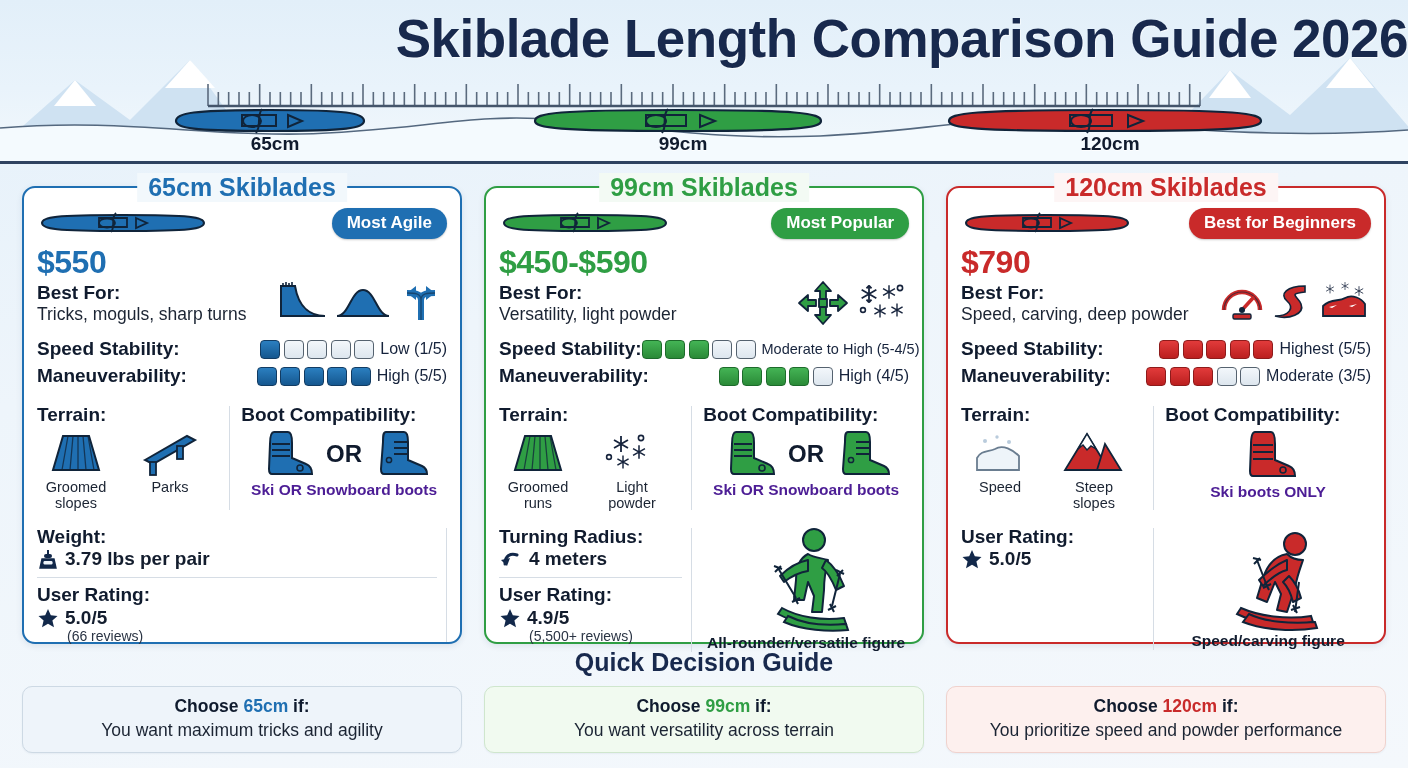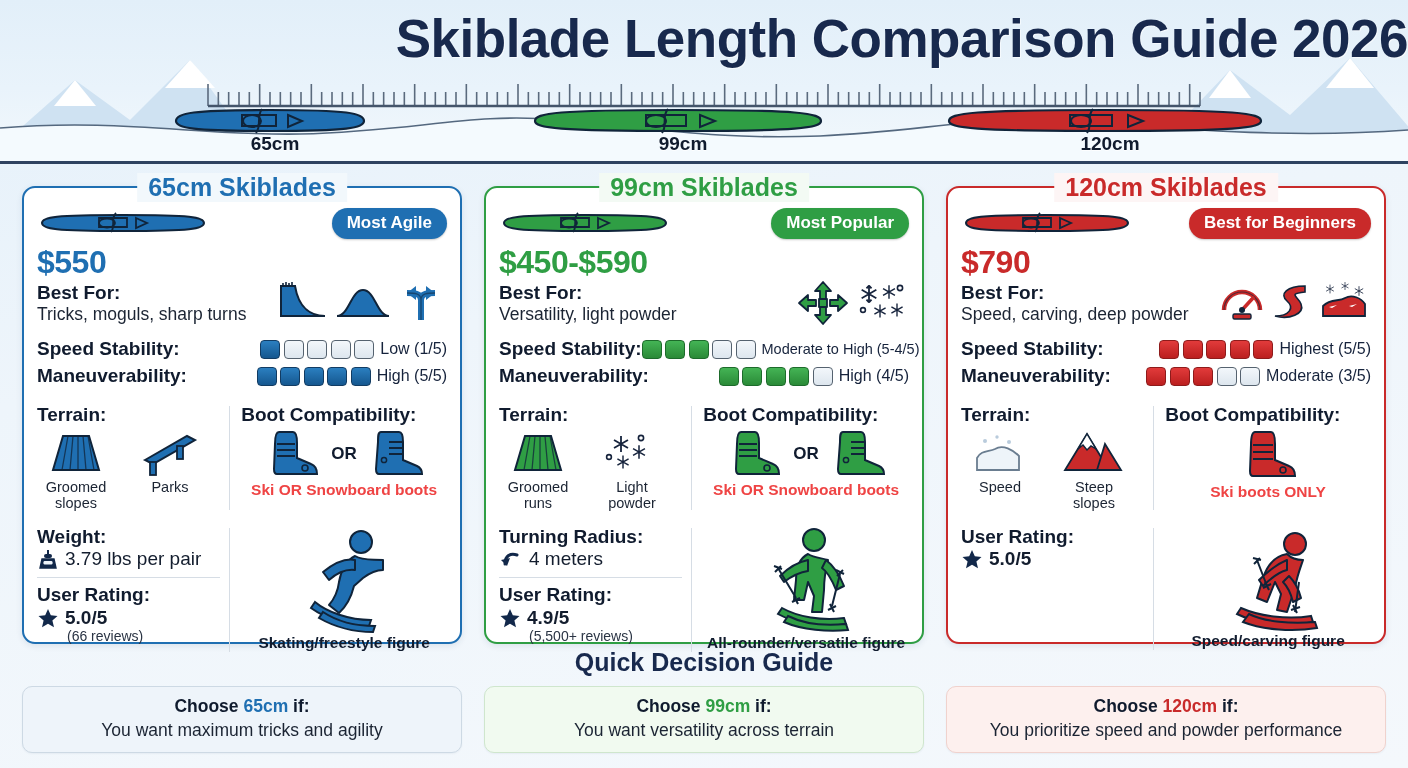--- a/index.html
+++ b/index.html
@@ -135,25 +135,25 @@
   .panel { display:flex; flex: 0 0 auto; }
   .panel > .col-l { flex: 1 1 47%; padding-right:9px; }
   .panel > .vline { width:1px; background:#d6dde5; margin: 2px 0; }
   .panel > .col-r { flex: 1 1 53%; padding-left:11px; display:flex; flex-direction:column; }
 
   .terr-row { display:flex; gap:16px; margin-top:4px; justify-content:flex-start; }
   .terr-item { text-align:center; width: 78px; }
   .terr-cap { font-size:14.5px; color:#1b2433; line-height:1.08; margin-top:2px; }
 
   .boots-row { display:flex; align-items:center; justify-content:center; gap:10px; margin-top:2px; }
-  .or-txt { font-size:17px; font-weight:bold; color:#101b2e; }
-  .boot-cap { font-size:15.5px; font-weight:bold; color:#ef4444; text-align:center; margin-top:1px; }
+  .or-txt { font-size:24px; font-weight:bold; color:#101b2e; }
+  .boot-cap { font-size:15.5px; font-weight:bold; color:#4c1d95; text-align:center; margin-top:1px; }
 
   .stat-line { display:flex; align-items:center; gap:6px; }
-  .stat-val { font-size:19px; color:#131d2e; }
+  .stat-val { font-size:19px; color:#131d2e;font-weight:bold; }
   .stat-val.b { font-weight:bold; }
   .sub { font-size:14px; color:#2a3444; margin-left:30px; line-height:1.1; }
 
   .fig-cap { font-size:15.5px; font-weight:bold; color:#101b2e; text-align:center; margin-top:auto; padding-bottom:2px; }
   .fig-wrap { flex:1 1 auto; display:flex; align-items:center; justify-content:center; }
 
   
   .qd-title {
     text-align:center;
     font-size: 25px;
@@ -468,36 +468,20 @@
         <div class="lbl">User Rating:</div>
         <div class="stat-line">
           <svg width="22" height="22" viewBox="0 0 22 22">
             <polygon points="11,2 13.8,8.3 20.5,9 15.4,13.5 17,20.2 11,16.7 5,20.2 6.6,13.5 1.5,9 8.2,8.3" fill="#12284a"></polygon>
           </svg>
           <div class="stat-val b">5.0/5</div>
         </div>
         <div class="sub">(66 reviews)</div>
       </div>
       <div class="vline"></div>
-      <div class="col-r">
-        <div class="fig-wrap">
-          <svg width="110" height="108" viewBox="0 0 110 108">
-            <g fill="#1f6fb2" stroke="#10243a" stroke-width="2" stroke-linejoin="round">
-              <circle cx="72" cy="16" r="11"></circle>
-              <path d="M66,30 C58,34 52,44 50,56 C49,64 46,72 40,79 L50,87 C60,78 63,68 65,60 L74,52 C82,46 88,44 94,44 L94,34 C84,33 74,35 66,30 Z"></path>
-              <path d="M66,34 C56,32 44,38 34,46 L40,54 C48,47 58,43 66,44 Z"></path>
-            </g>
-            <g stroke="#10243a" stroke-width="2" fill="#1f6fb2">
-              <path d="M22,82 C36,92 58,100 80,100 L82,94 C60,94 38,86 26,76 Z"></path>
-              <path d="M30,92 C44,100 62,106 84,106 L86,100 C64,100 46,94 34,86 Z"></path>
-            </g>
-          </svg>
-        </div>
-        <div class="fig-cap">Skating/freestyle figure</div>
-      </div>
     </div>
   </div>
 
   <div class="card green">
     <div class="card-title">99cm Skiblades</div>
 
     <div class="card-top">
       <svg width="172" height="22" viewBox="0 0 172 22">
         <path d="M5,11 C5,5 18,3 86,3 C154,3 167,5 167,11 C167,17 154,19 86,19 C18,19 5,17 5,11 Z" fill="#2f9e44" stroke="#10243a" stroke-width="2"></path>
         <path d="M62,6 h28 v9 h-28 z" fill="none" stroke="#10243a" stroke-width="1.8"></path>

